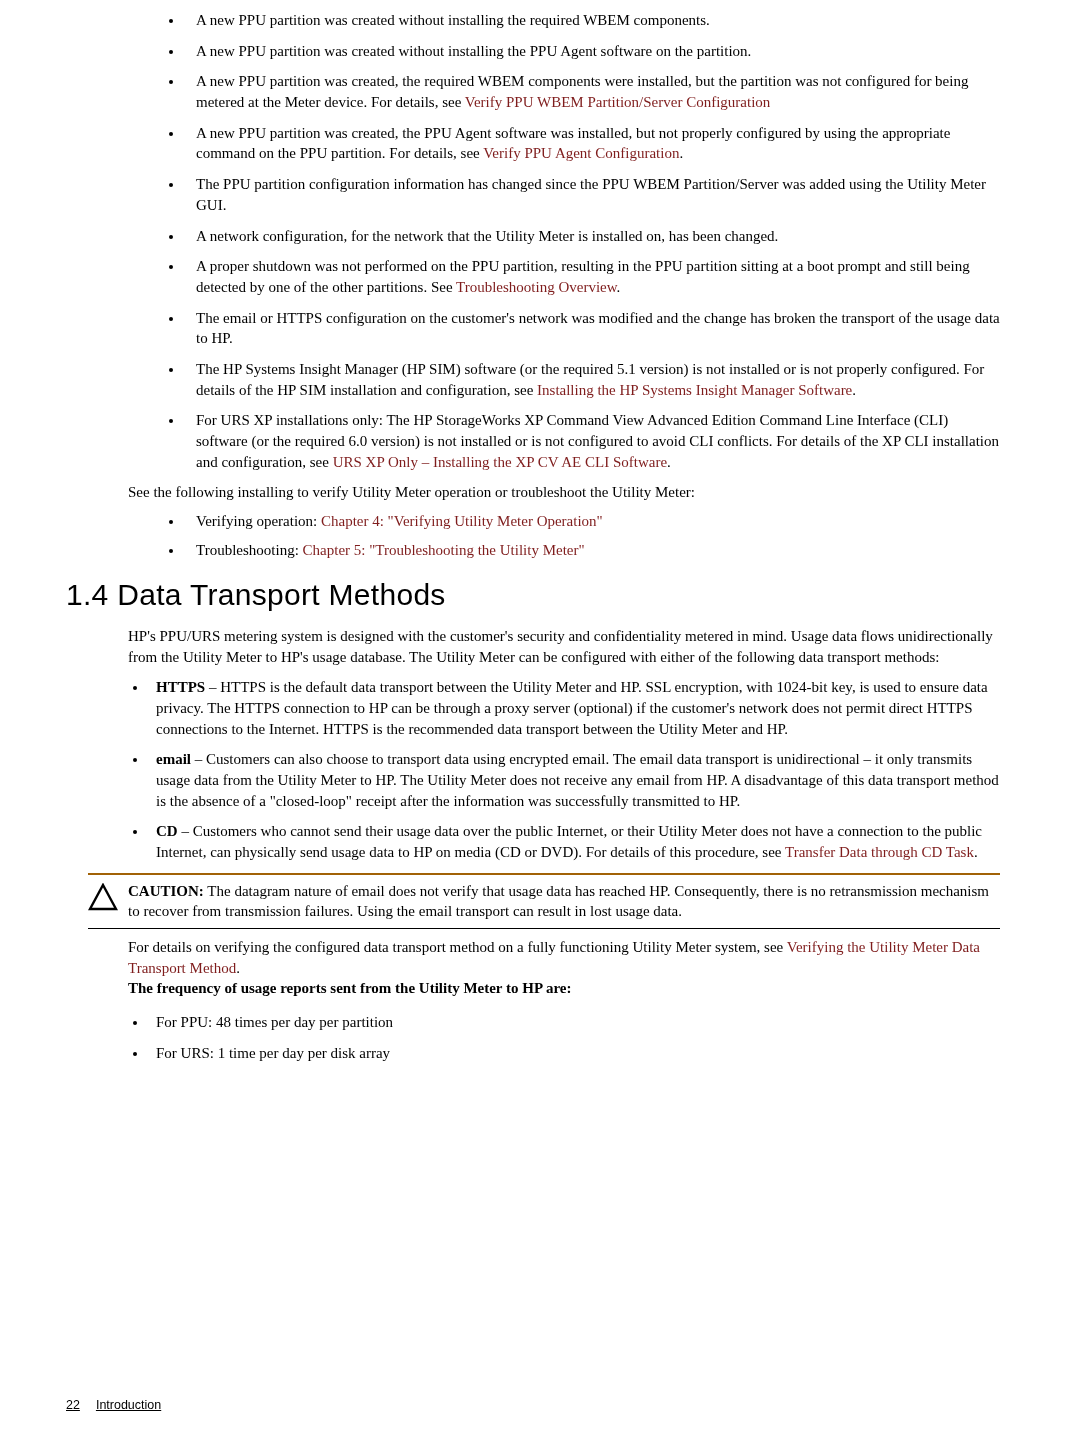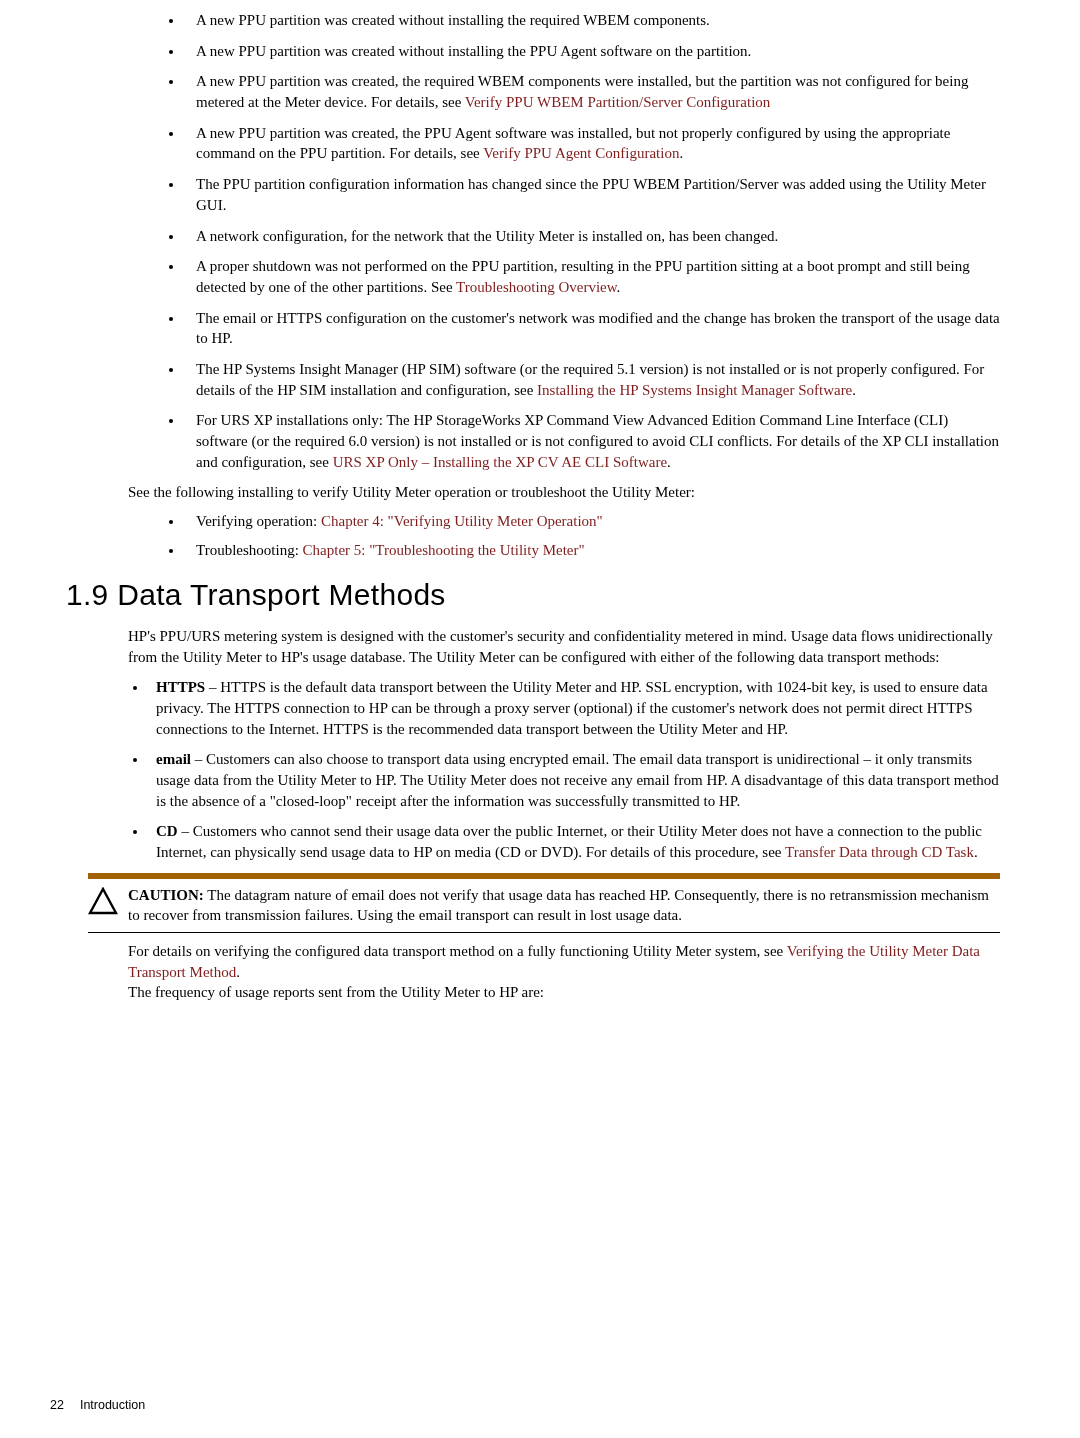--- a/index.html
+++ b/index.html
@@ -55,21 +55,21 @@
     list-style-type: disc;
     padding-left: 20px;
     margin: 0;
   }
   ul.dtl > li {
     margin-bottom: 10px;
     padding-left: 8px;
   }
   .caution-block {
     margin-top: 8px;
-    border-top: 6px solid #a16207;
+    border-top: 2px solid #a16207;
     border-bottom: 1px solid #000;
     display: flex;
     align-items: flex-start;
     padding: 6px 0 6px 0;
     margin-left: -40px;
   }
   .caution-block svg {
     flex-shrink: 0;
     margin-right: 10px;
     margin-top: 2px;
@@ -77,23 +77,24 @@
   .caution-text {
     font-size: 15px;
     line-height: 1.38;
   }
   .after-caution {
     margin-top: 8px;
   }
   .footer {
     position: absolute;
     bottom: 26px;
-    left: 50px;
+    left: 66px;
     font-family: Arial, Helvetica, sans-serif;
     font-size: 12.5px;
+    text-decoration: underline;
   }
   .footer .pnum {
     margin-right: 16px;
   }
 </style>
 </head>
 <body>
 
 <div class="page">
   <ul class="outer">
@@ -123,21 +124,21 @@
 
   <ul class="inner">
     <li>
       <span>Verifying operation: </span><span class="link">Chapter 4: "Verifying Utility Meter Operation"</span>
     </li>
     <li>
       <span>Troubleshooting: </span><span class="link">Chapter 5: "Troubleshooting the Utility Meter"</span>
     </li>
   </ul>
 
-  <h2 class="section">1.9 Data Transport Methods</h2>
+  <h2 class="section">1.4 Data Transport Methods</h2>
 
   <div class="sec-body">HP's PPU/URS metering system is designed with the customer's security and confidentiality metered in mind. Usage data flows unidirectionally from the Utility Meter to HP's usage database. The Utility Meter can be configured with either of the following data transport methods:</div>
 
   <ul class="dtl">
     <li>
       <b>HTTPS</b><span> – HTTPS is the default data transport between the Utility Meter and HP. SSL encryption, with 1024-bit key, is used to ensure data privacy. The HTTPS connection to HP can be through a proxy server (optional) if the customer's network does not permit direct HTTPS connections to the Internet. HTTPS is the recommended data transport between the Utility Meter and HP.</span>
     </li>
     <li>
       <b>email</b><span> – Customers can also choose to transport data using encrypted email. The email data transport is unidirectional – it only transmits usage data from the Utility Meter to HP. The Utility Meter does not receive any email from HP. A disadvantage of this data transport method is the absence of a "closed-loop" receipt after the information was successfully transmitted to HP.</span>
     </li>
@@ -152,20 +153,24 @@
     </svg>
     <div class="caution-text">
       <b>CAUTION:</b><span>   The datagram nature of email does not verify that usage data has reached HP. Consequently, there is no retransmission mechanism to recover from transmission failures. Using the email transport can result in lost usage data.</span>
     </div>
   </div>
 
   <div class="after-caution">
     <div style="margin-bottom:0;">
       <span>For details on verifying the configured data transport method on a fully functioning Utility Meter system, see </span><span class="link">Verifying the Utility Meter Data Transport Method</span><span>.</span>
     </div>
-    <div style="margin-bottom:13px;">The frequency of usage reports sent from the Utility Meter to HP are:</div>
+    <div style="margin-bottom:13px;font-weight:bold;">The frequency of usage reports sent from the Utility Meter to HP are:</div>
+    <ul class="dtl">
+      <li><span>For PPU: 48 times per day per partition</span></li>
+      <li><span>For URS: 1 time per day per disk array</span></li>
+    </ul>
   </div>
 
 </div>
 
 <div class="footer">
   <span class="pnum">22</span><span>Introduction</span>
 </div>
 
 </body></html>

